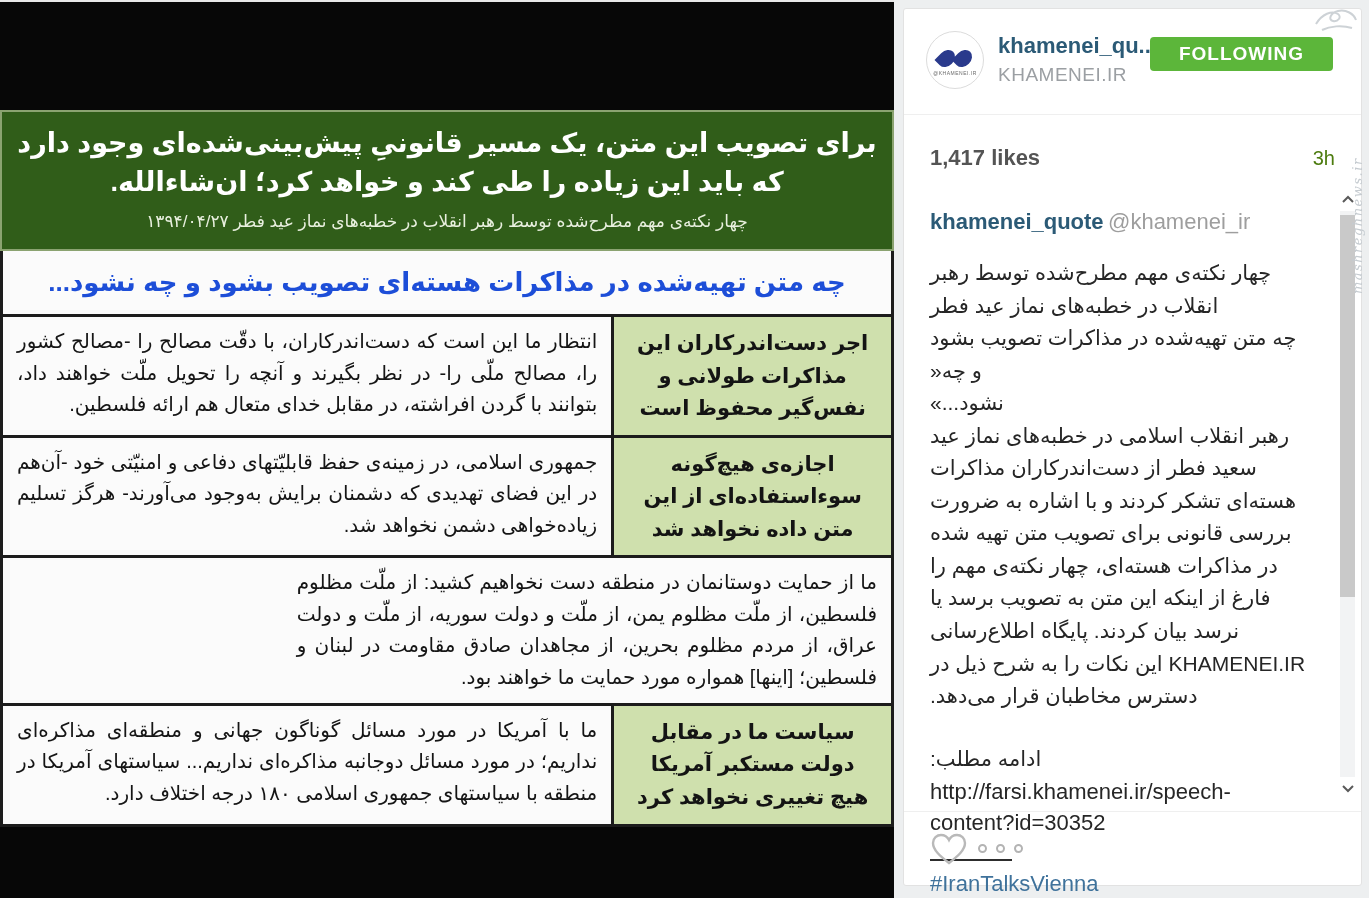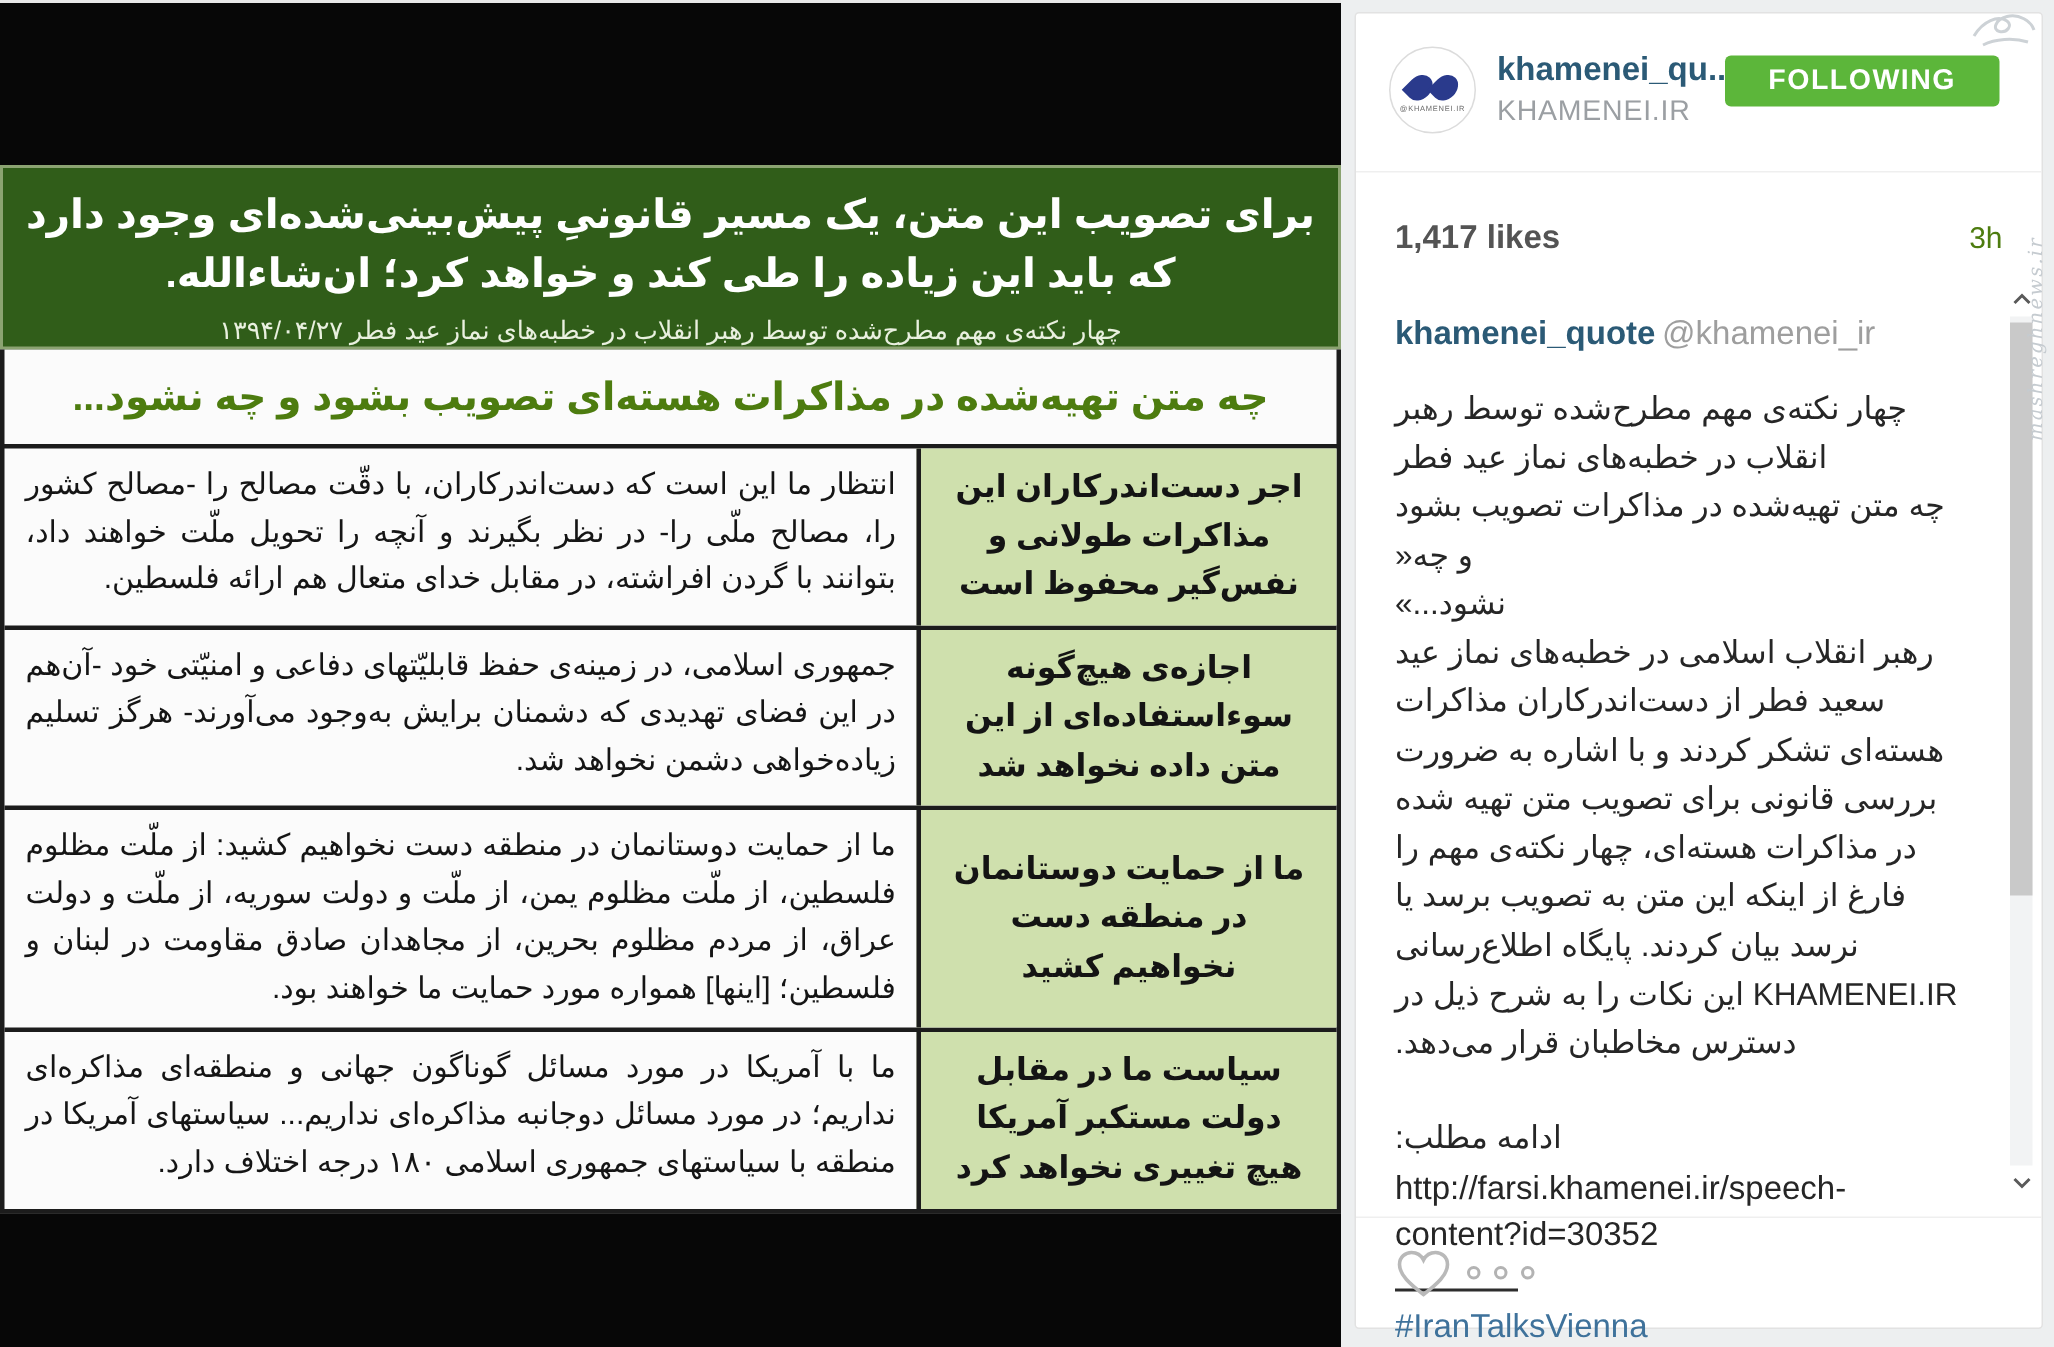--- a/index.html
+++ b/index.html
@@ -4,27 +4,27 @@
 <style>
   * { box-sizing: border-box; margin: 0; padding: 0; }
   html,body { width:1369px; height:898px; overflow:hidden; background:#edeff0;
               font-family:"Liberation Sans","DejaVu Sans",sans-serif; }
   #stage { position:relative; width:1369px; height:898px; }
 
   
   .post-image { position:absolute; left:0; top:0; width:894px; height:890px;
                 background:#070707; border-top:2px solid #e8e8e8; }
   .img-black-top { height:108px; background:#070707; }
-  .img-green-header { height:123px; background:#305d19; border:2px solid #8ba371;
+  .img-green-header { height:141px; background:#305d19; border:2px solid #8ba371;
                       color:#fff; text-align:center; direction:rtl; padding-top:12px; }
   .img-green-header .hl { font-size:27px; font-weight:bold; line-height:1.45; }
   .img-green-header .hs { font-size:17px; color:#e9f0df; margin-top:9px; }
   .img-band { background:#fbfbfb; border-left:3px solid #1c1c1c; border-right:3px solid #1c1c1c;
               height:63px; display:flex; align-items:center; justify-content:center;
-              font-size:26px; font-weight:bold; color:#4d7c0f; direction:rtl; }
+              font-size:26px; font-weight:bold; color:#1d4ed8; direction:rtl; }
   .img-table { border:3px solid #1c1c1c; background:#fbfbfb; }
   .img-row { display:flex; flex-direction:row; direction:rtl; border-bottom:3px solid #1c1c1c; }
   .img-row:last-child { border-bottom:none; }
   .cell-label { width:31.5%; background:#cfe0ad; border-left:3px solid #1c1c1c;
                 display:flex; align-items:center; justify-content:center; text-align:center;
                 font-size:21px; font-weight:bold; color:#141414; padding:10px 16px; line-height:1.55; }
   .cell-text { width:68.5%; padding:9px 14px; font-size:20px; color:#151515;
                line-height:1.58; text-align:justify; }
   .r1 { min-height:108px; } .r2 { min-height:110px; } .r3 { min-height:140px; } .r4 { min-height:118px; }
   .img-black-bottom { height:113px; background:#070707; }
@@ -112,21 +112,20 @@
     <div class="img-table">
       <div class="img-row r1">
         <div class="cell-label">اجر دست‌اندرکاران این مذاکرات طولانی و نفس‌گیر محفوظ است</div>
         <div class="cell-text">انتظار ما این است که دست‌اندرکاران، با دقّت مصالح را -مصالح کشور را، مصالح ملّی را- در نظر بگیرند و آنچه را تحویل ملّت خواهند داد، بتوانند با گردن افراشته، در مقابل خدای متعال هم ارائه فلسطین.</div>
       </div>
       <div class="img-row r2">
         <div class="cell-label">اجازه‌ی هیچ‌گونه سوءاستفاده‌ای از این متن داده نخواهد شد</div>
         <div class="cell-text">جمهوری اسلامی، در زمینه‌ی حفظ قابلیّتهای دفاعی و امنیّتی خود -آن‌هم در این فضای تهدیدی که دشمنان برایش به‌وجود می‌آورند- هرگز تسلیم زیاده‌خواهی دشمن نخواهد شد.</div>
       </div>
       <div class="img-row r3">
-        <div class="cell-label">ما از حمایت دوستانمان در منطقه دست نخواهیم کشید</div>
         <div class="cell-text">ما از حمایت دوستانمان در منطقه دست نخواهیم کشید: از ملّت مظلوم فلسطین، از ملّت مظلوم یمن، از ملّت و دولت سوریه، از ملّت و دولت عراق، از مردم مظلوم بحرین، از مجاهدان صادق مقاومت در لبنان و فلسطین؛ [اینها] همواره مورد حمایت ما خواهند بود.</div>
       </div>
       <div class="img-row r4">
         <div class="cell-label">سیاست ما در مقابل دولت مستکبر آمریکا هیچ تغییری نخواهد کرد</div>
         <div class="cell-text">ما با آمریکا در مورد مسائل گوناگون جهانی و منطقه‌ای مذاکره‌ای نداریم؛ در مورد مسائل دوجانبه مذاکره‌ای نداریم... سیاستهای آمریکا در منطقه با سیاستهای جمهوری اسلامی ۱۸۰ درجه اختلاف دارد.</div>
       </div>
     </div>
 
     <div class="img-black-bottom"></div>
   </div>

